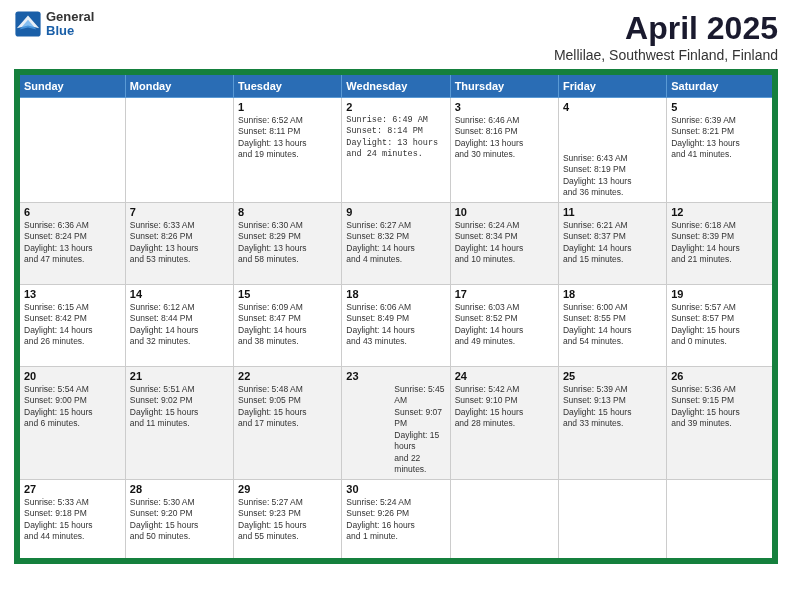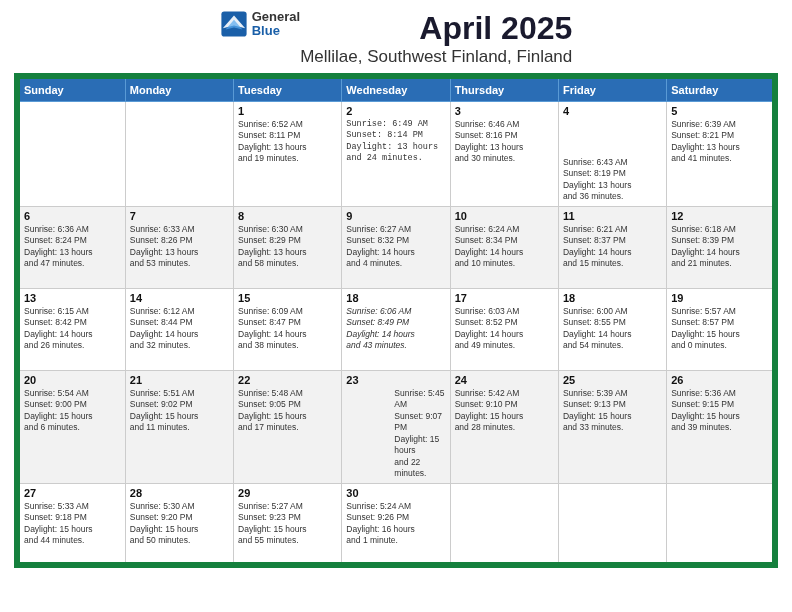--- a/index.html
+++ b/index.html
@@ -9,21 +9,20 @@
       font-family: Arial, sans-serif;
       background: #fff;
       overflow: hidden;
     }
     .page {
       width: 792px;
       height: 440px;
       padding: 10px 14px;
       display: flex;
       flex-direction: column;
-      align-items: center;
     }
     .header {
       display: flex;
       justify-content: space-between;
       align-items: flex-start;
       margin-bottom: 6px;
     }
     .logo {
       display: flex;
       align-items: center;
@@ -44,21 +43,21 @@
     }
     .title-block {
       text-align: right;
     }
     .main-title {
       font-size: 32px;
       font-weight: bold;
       color: #1a1a2e;
     }
     .subtitle {
-      font-size: 17px;
+      font-size: 14px;
       color: #333;
     }
     .calendar {
       flex: 1;
       border: 6px solid #15803d;
       border-collapse: collapse;
       width: 100%;
       table-layout: fixed;
     }
     .calendar th {
@@ -237,21 +236,21 @@
           </td>
           <td>
             <span class="day-num">15</span>
             <div class="day-info" style="white-space: pre-line;">Sunrise: 6:09 AM
 Sunset: 8:47 PM
 Daylight: 14 hours
 and 38 minutes.</div>
           </td>
           <td>
             <span class="day-num">18</span>
-            <div class="day-info" style="white-space: pre-line; font-style: italic;">Sunrise: 6:06 AM
+            <div class="day-info" style="white-space: pre-line;">Sunrise: 6:06 AM
 Sunset: 8:49 PM
 Daylight: 14 hours
 and 43 minutes.</div>
           </td>
           <td>
             <span class="day-num">17</span>
             <div class="day-info" style="white-space: pre-line;">Sunrise: 6:03 AM
 Sunset: 8:52 PM
 Daylight: 14 hours
 and 49 minutes.</div>

